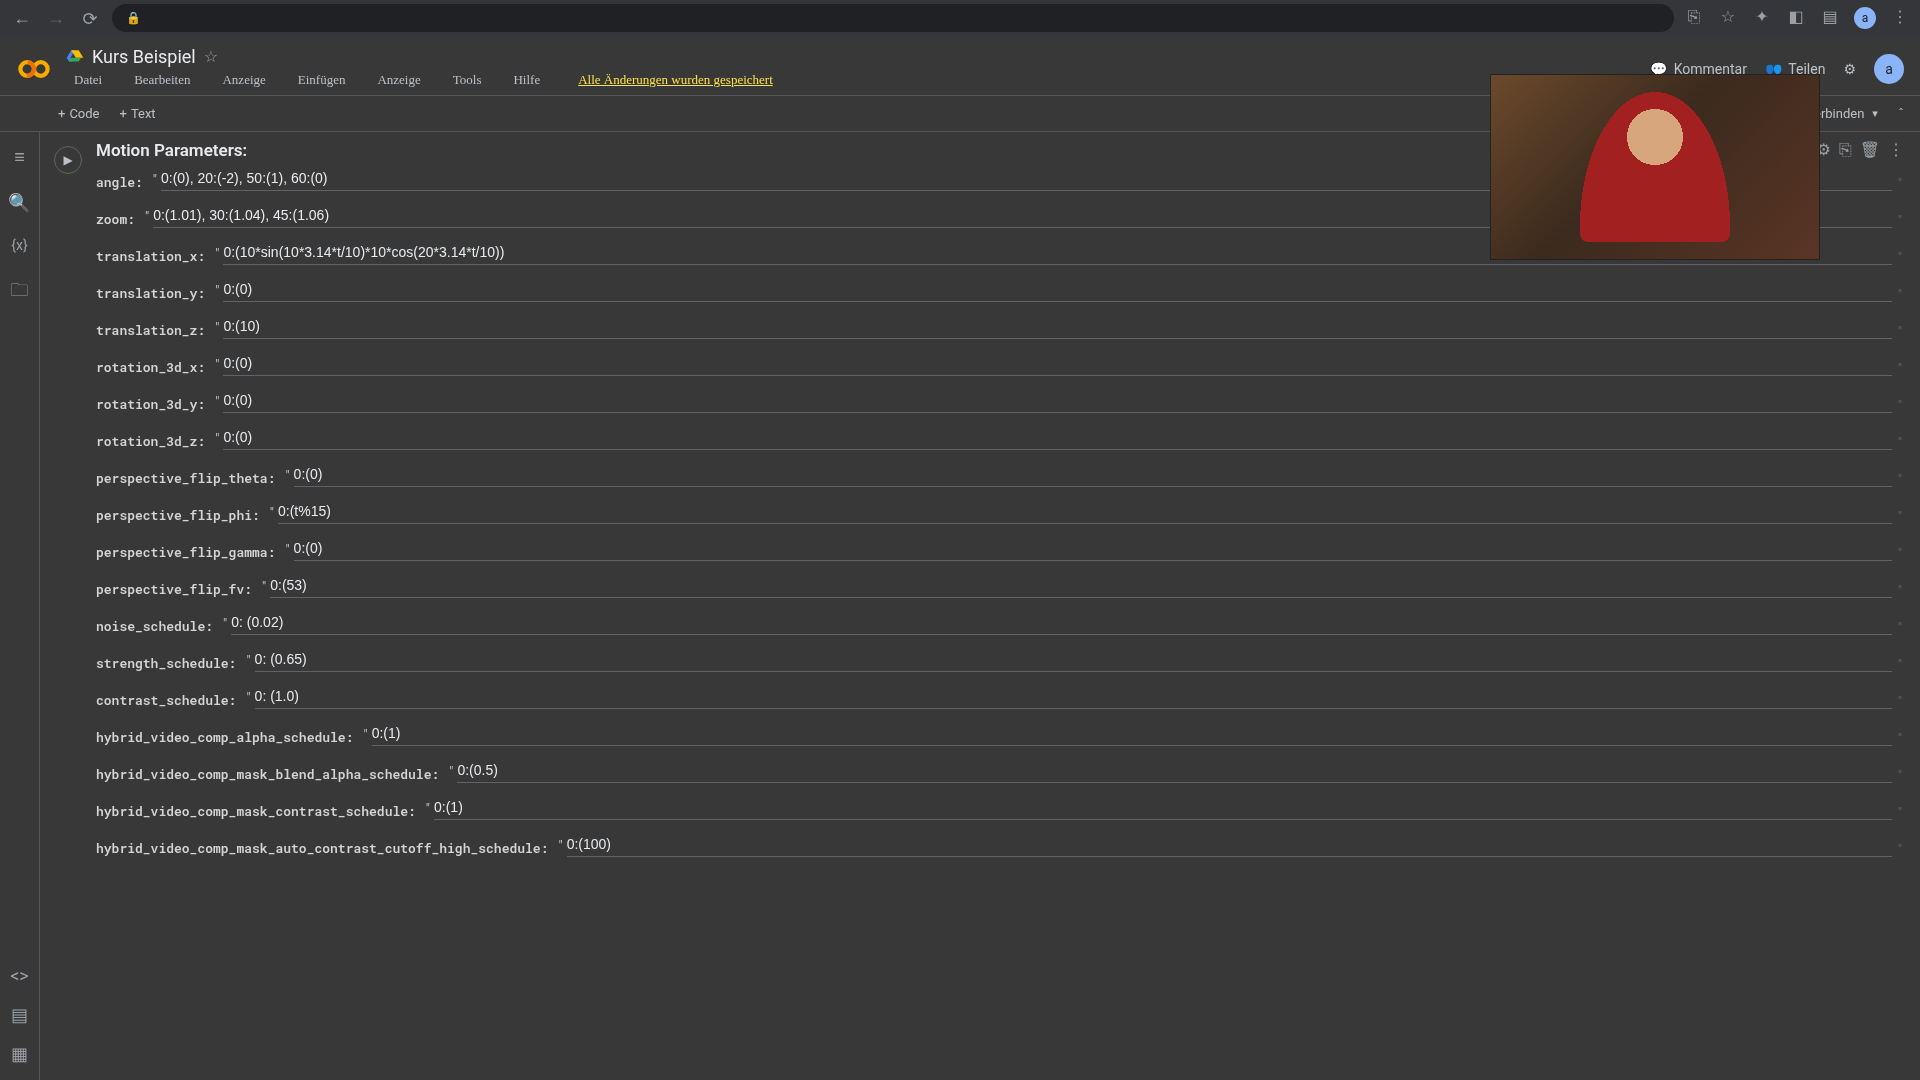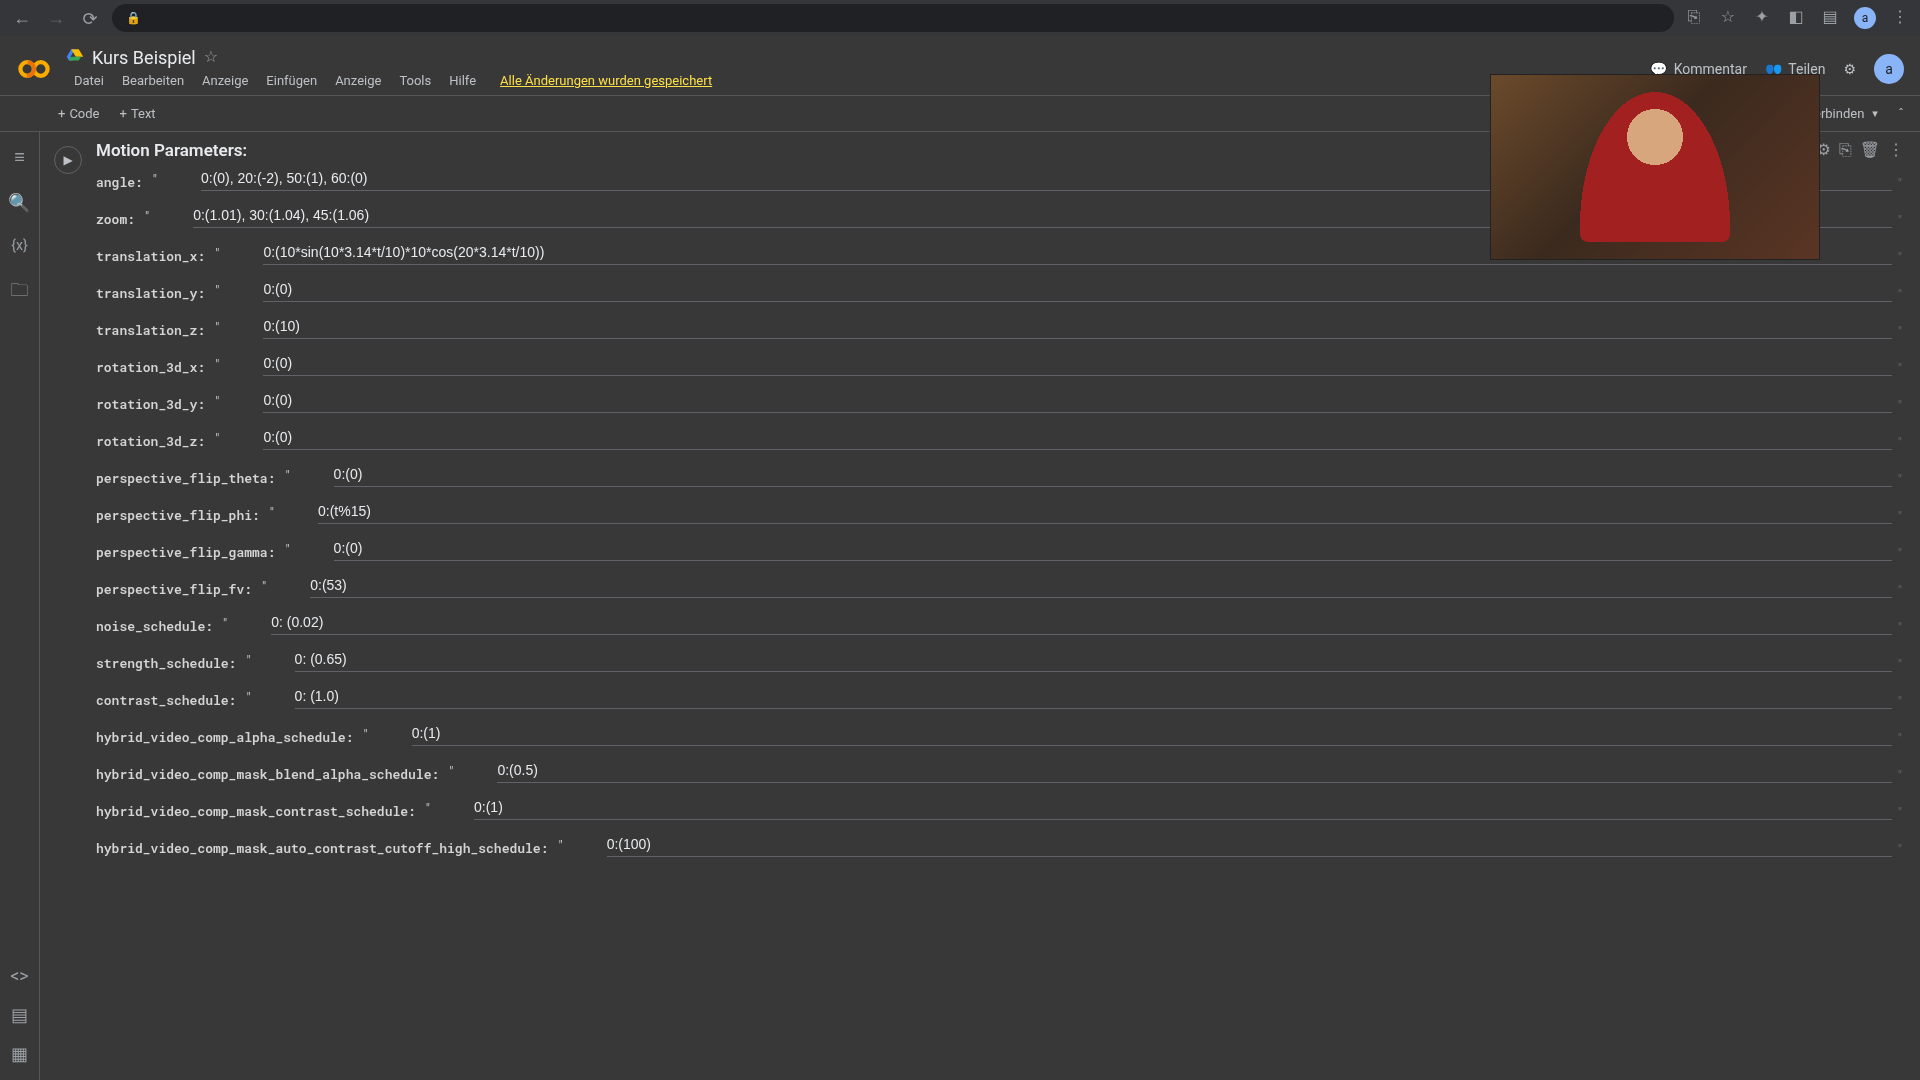--- a/index.html
+++ b/index.html
@@ -48,25 +48,25 @@
   height: 60px;
   position: relative;
 }
 .colab-logo {
   width: 36px; height: 36px;
   margin-right: 14px;
   display: flex; align-items: center; justify-content: center;
 }
 .colab-logo svg { width: 34px; height: 34px; }
 .header-center { flex: 1; }
-.doc-title-row { display: flex; align-items: flex-start; gap: 8px; }
+.doc-title-row { display: flex; align-items: center; gap: 8px; }
 .drive-icon { width: 18px; height: 18px; }
 .doc-title { font-size: 18px; color: #e8eaed; font-weight: 400; }
 .star { color: #9aa0a6; font-size: 16px; }
-.menubar { display: flex; gap: 2px; margin-top: 2px; font-size: 13px; color: #bdc1c6; }
+.menubar { display: flex; gap: 16px; margin-top: 2px; font-size: 13px; color: #bdc1c6; font-family: Liberation Serif, serif; }
 .menubar span { padding: 3px 8px; cursor: pointer; }
 .save-status { color: #fde047; text-decoration: underline; margin-left: 6px; }
 .header-right { display: flex; align-items: center; gap: 18px; color:#bdc1c6; font-size: 14px; }
 .header-right .pill { display: flex; align-items: center; gap: 6px; }
 .avatar { width: 30px; height: 30px; border-radius: 50%; background: #8ab4f8; color:#202124; display: flex; align-items:center; justify-content:center; font-size:14px; }
 
 
 .toolbar {
   background: #383838;
   border-bottom: 1px solid #555;
@@ -133,21 +133,20 @@
 .quote { color: #bdc1c6; font-size: 13px; margin-bottom: 4px; }
 .text-input {
   flex: 1;
   background: transparent;
   border: none;
   border-bottom: 1px solid #5f6368;
   color: #e8eaed;
   font-size: 14px;
   padding: 2px 0 4px 0;
   outline: none;
-  margin-left: 40px;
 }
 .end-quote-row { width: 10px; text-align: right; color:#5f6368; font-size: 13px; }
 .checkbox {
   width: 14px; height: 14px;
   border: 2px solid #bdc1c6;
   background: transparent;
 }
 
 
 .webcam {

